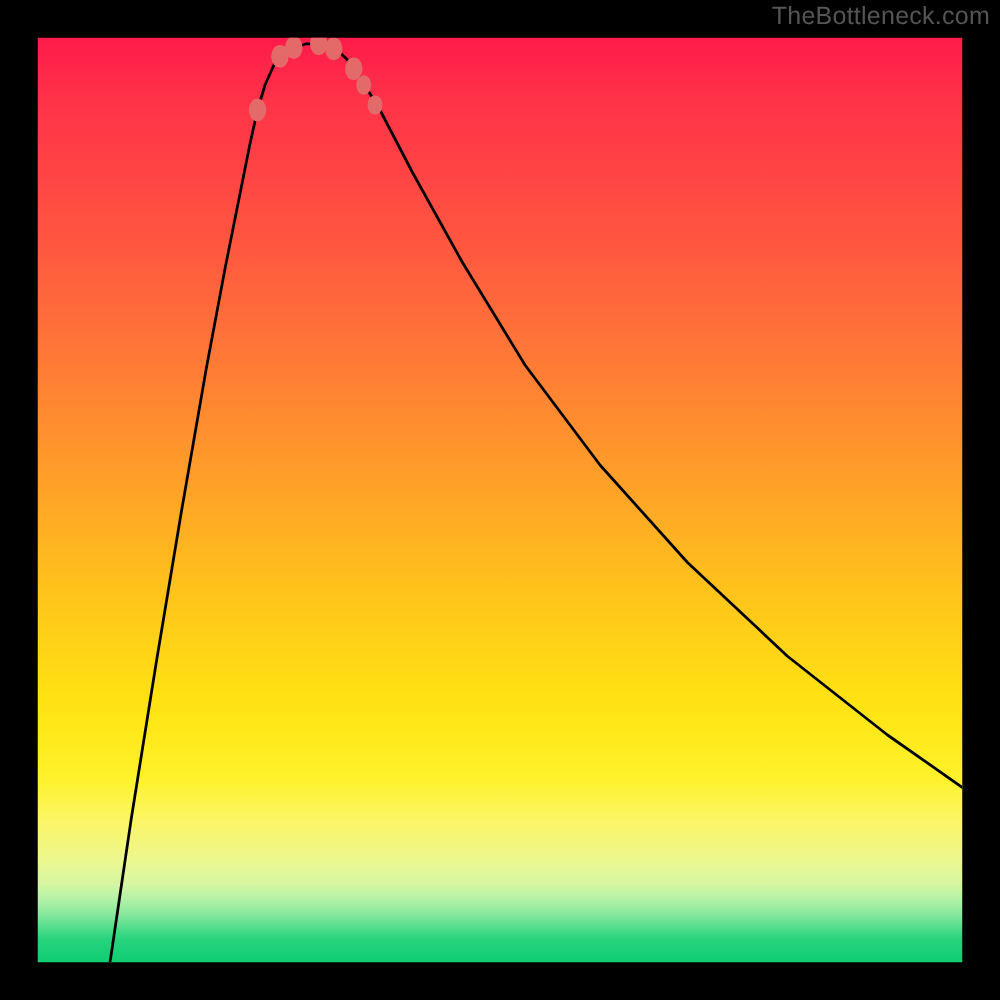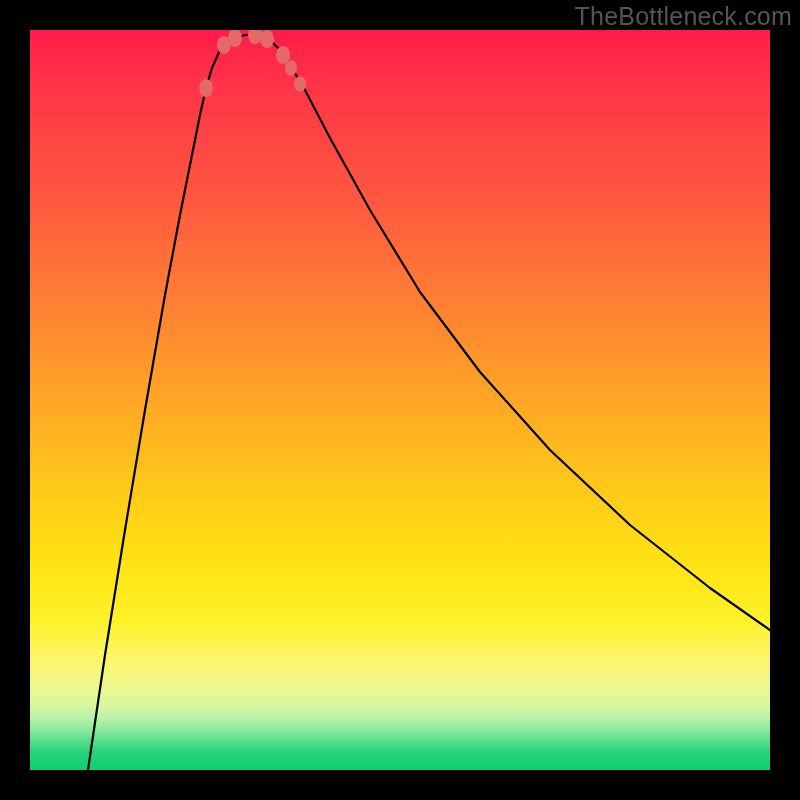--- a/index.html
+++ b/index.html
@@ -65,21 +65,21 @@
   }
   .marker {
     fill: #e46a6a;
     stroke: none;
   }
   .watermark {
     position: absolute;
     top: 2px;
     right: 8px;
     color: #555;
-    font-size: 25px;
+    font-size: 20px;
     font-weight: 500;
     letter-spacing: 0.2px;
     user-select: none;
   }
 </style>
 </head>
 <body>
 
 <div class="frame">
   <div class="watermark">TheBottleneck.com</div>

